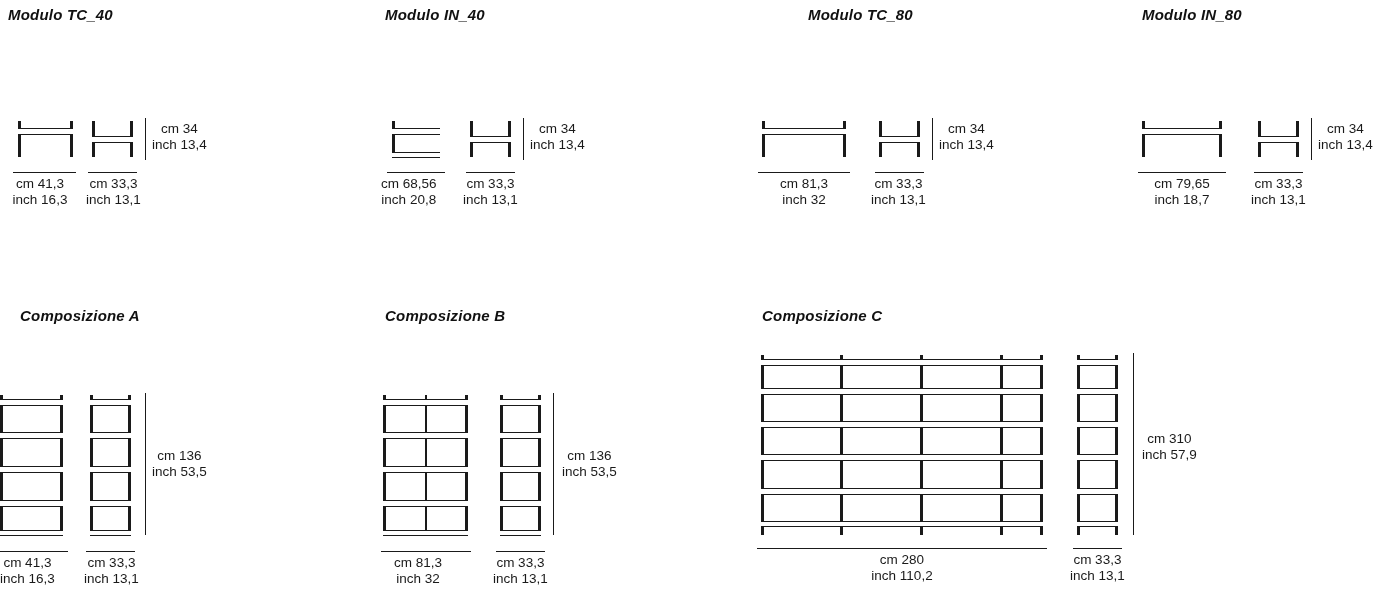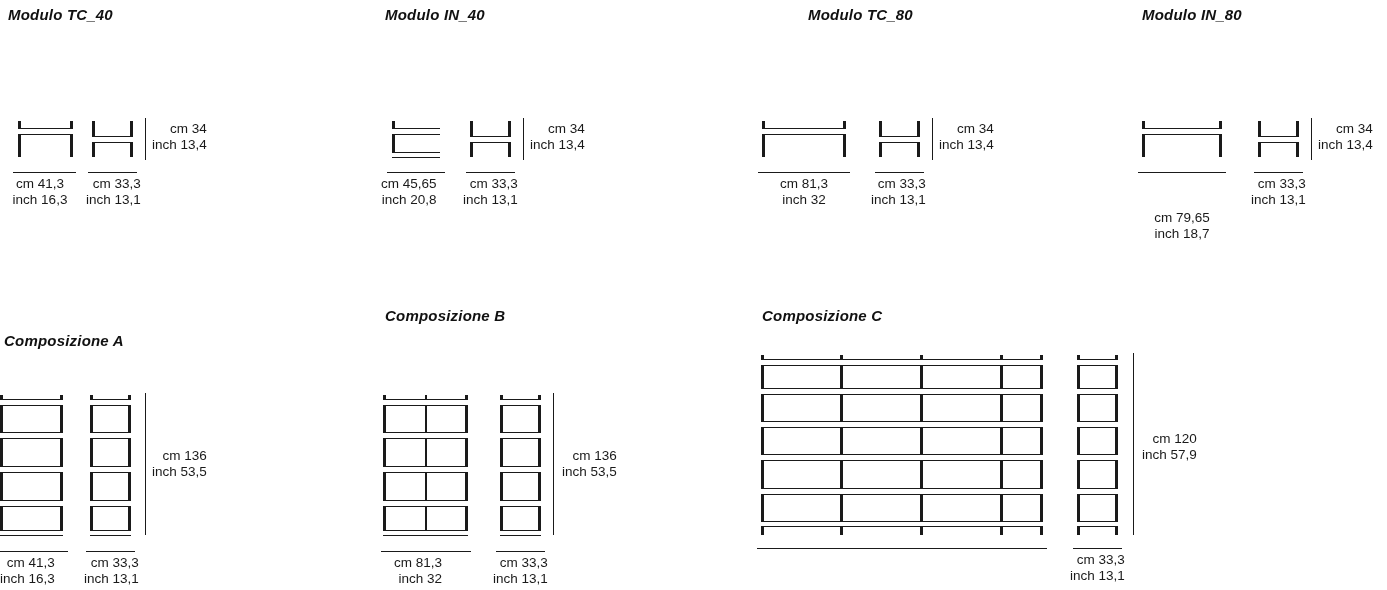--- a/index.html
+++ b/index.html
@@ -29,21 +29,21 @@
     white-space: nowrap;
   }
   .dim {
     position: absolute;
     font-size: 13.5px;
     line-height: 16px;
     color: #1a1a1a;
     white-space: nowrap;
   }
   .dim.center { text-align: center; }
-  .dim.left { text-align: right; }
+  .dim.left { text-align: center; }
   .vline {
     position: absolute;
     background: #1a1a1a;
   }
   .vline.thick { width: 2px; }
   .shelf {
     position: absolute;
     background: #ffffff;
     border-top: 1px solid #1a1a1a;
     border-bottom: 1px solid #1a1a1a;
@@ -96,21 +96,21 @@
 
   <div class="title" style="left:385px; top:6px;">Modulo IN_40</div>
 
   <div>
     <div class="vline thick" style="left:392px; top:121px; width:3px; height:36px;"></div>
     <div class="shelf" style="left:392px; top:128px; width:48px; height:5px;"></div>
     <div class="shelf" style="left:392px; top:152px; width:48px; height:4px;"></div>
     <div class="baserule" style="left:387px; top:172px; width:58px;"></div>
   </div>
   <div class="dim left" style="left:381px; top:176px;">
-    <div>cm 45,65</div>
+    <div>cm 68,56</div>
     <div>inch 20,8</div>
   </div>
 
   <div>
     <div class="vline thick" style="left:470px; top:121px; width:3px; height:36px;"></div>
     <div class="vline thick" style="left:508px; top:121px; width:3px; height:36px;"></div>
     <div class="shelf" style="left:470px; top:136px; width:41px; height:5px;"></div>
     <div class="baserule" style="left:466px; top:172px; width:49px;"></div>
   </div>
   <div class="dim left" style="left:463px; top:176px;">
@@ -155,21 +155,21 @@
   </div>
 
   <div class="title" style="left:1142px; top:6px;">Modulo IN_80</div>
 
   <div>
     <div class="vline thick" style="left:1142px; top:121px; width:3px; height:36px;"></div>
     <div class="vline thick" style="left:1219px; top:121px; width:3px; height:36px;"></div>
     <div class="shelf" style="left:1142px; top:128px; width:80px; height:5px;"></div>
     <div class="baserule" style="left:1138px; top:172px; width:88px;"></div>
   </div>
-  <div class="dim center" style="left:1134px; top:176px; width:96px;margin-top:34px;">
+  <div class="dim center" style="left:1134px; top:176px; width:96px;">
     <div>cm 79,65</div>
     <div>inch 18,7</div>
   </div>
 
   <div>
     <div class="vline thick" style="left:1258px; top:121px; width:3px; height:36px;"></div>
     <div class="vline thick" style="left:1296px; top:121px; width:3px; height:36px;"></div>
     <div class="shelf" style="left:1258px; top:136px; width:41px; height:5px;"></div>
     <div class="baserule" style="left:1254px; top:172px; width:49px;"></div>
   </div>
@@ -177,21 +177,21 @@
     <div>cm 33,3</div>
     <div>inch 13,1</div>
   </div>
 
   <div class="rule" style="left:1311px; top:118px; height:42px;"></div>
   <div class="dim left" style="left:1318px; top:121px;">
     <div>cm 34</div>
     <div>inch 13,4</div>
   </div>
 
-  <div class="title" style="left:4px; top:307px;margin-top:25px;">Composizione A</div>
+  <div class="title" style="left:20px; top:307px;">Composizione A</div>
 
   <div>
     <div class="vline thick" style="left:0px; top:395px; width:3px; height:140px;"></div>
     <div class="vline thick" style="left:60px; top:395px; width:3px; height:140px;"></div>
     <div class="shelf" style="left:0px; top:399px; width:63px; height:5px;"></div>
     <div class="shelf" style="left:0px; top:432px; width:63px; height:5px;"></div>
     <div class="shelf" style="left:0px; top:466px; width:63px; height:5px;"></div>
     <div class="shelf" style="left:0px; top:500px; width:63px; height:5px;"></div>
     <div class="shelf" style="left:0px; top:530px; width:63px; height:4px;"></div>
     <div class="baserule" style="left:0px; top:551px; width:68px;"></div>
@@ -270,36 +270,40 @@
     <div class="vline thick" style="left:1000px; top:355px; width:3px; height:180px;"></div>
     <div class="vline thick" style="left:1040px; top:355px; width:3px; height:180px;"></div>
     <div class="shelf" style="left:761px; top:359px; width:282px; height:5px;"></div>
     <div class="shelf" style="left:761px; top:388px; width:282px; height:5px;"></div>
     <div class="shelf" style="left:761px; top:421px; width:282px; height:5px;"></div>
     <div class="shelf" style="left:761px; top:454px; width:282px; height:5px;"></div>
     <div class="shelf" style="left:761px; top:488px; width:282px; height:5px;"></div>
     <div class="shelf" style="left:761px; top:521px; width:282px; height:4px;"></div>
     <div class="baserule" style="left:757px; top:548px; width:290px;"></div>
   </div>
+  <div class="dim center" style="left:757px; top:552px; width:290px;">
+    <div>cm 280</div>
+    <div>inch 110,2</div>
+  </div>
 
   <div>
     <div class="vline thick" style="left:1077px; top:355px; width:3px; height:180px;"></div>
     <div class="vline thick" style="left:1115px; top:355px; width:3px; height:180px;"></div>
     <div class="shelf" style="left:1077px; top:359px; width:41px; height:5px;"></div>
     <div class="shelf" style="left:1077px; top:388px; width:41px; height:5px;"></div>
     <div class="shelf" style="left:1077px; top:421px; width:41px; height:5px;"></div>
     <div class="shelf" style="left:1077px; top:454px; width:41px; height:5px;"></div>
     <div class="shelf" style="left:1077px; top:488px; width:41px; height:5px;"></div>
     <div class="shelf" style="left:1077px; top:521px; width:41px; height:4px;"></div>
     <div class="baserule" style="left:1073px; top:548px; width:49px;"></div>
   </div>
   <div class="dim left" style="left:1070px; top:552px;">
     <div>cm 33,3</div>
     <div>inch 13,1</div>
   </div>
 
   <div class="rule" style="left:1133px; top:353px; height:182px;"></div>
   <div class="dim left" style="left:1142px; top:431px;">
-    <div>cm 120</div>
+    <div>cm 310</div>
     <div>inch 57,9</div>
   </div>
 
 </div>
 
 </body></html>

